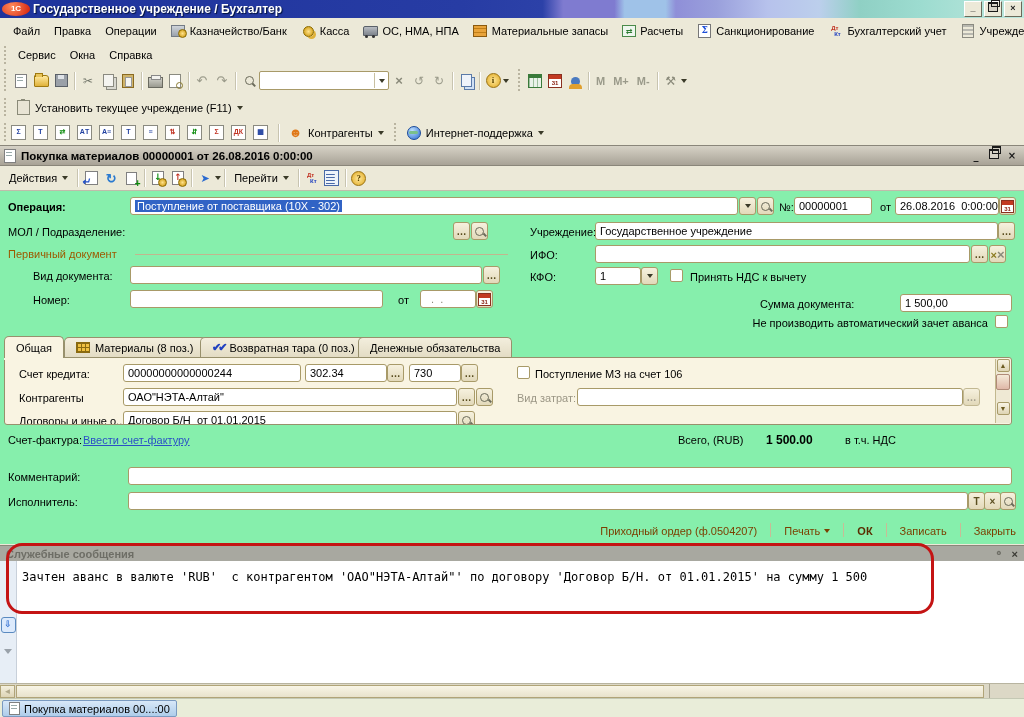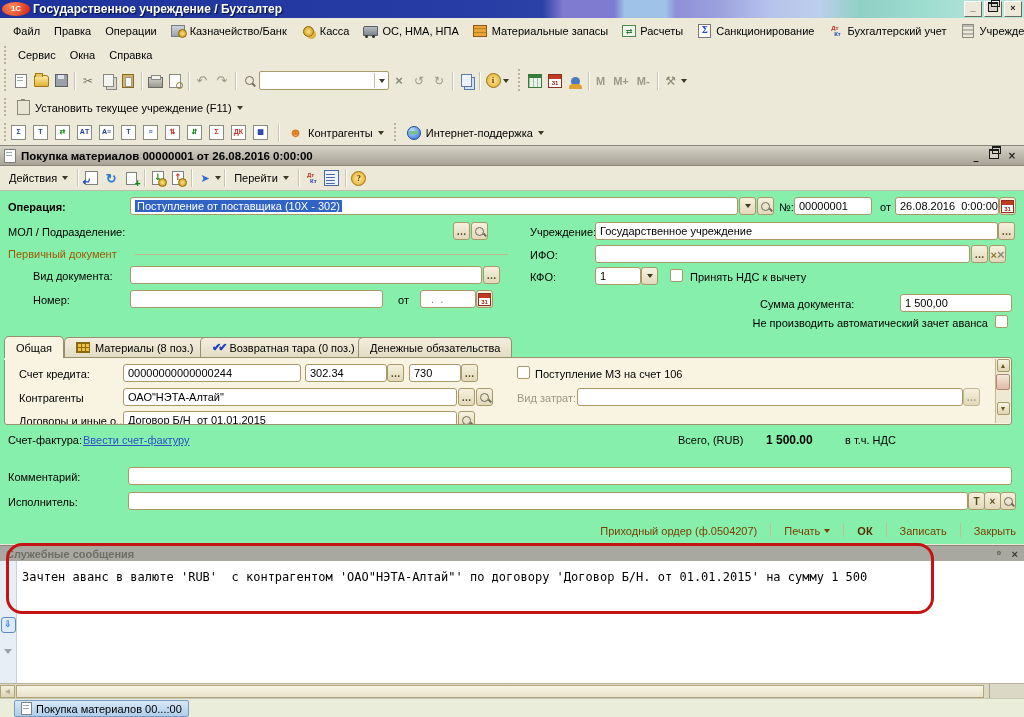--- a/index.html
+++ b/index.html
@@ -155,21 +155,21 @@
   .stripdn{width:0;height:0;border-left:4px solid transparent;border-right:4px solid transparent;border-top:5px solid #9aa2aa;margin:16px auto 0}
   #msgtext{left:22px;top:24px;position:absolute;font-family:"DejaVu Sans Mono",monospace;font-size:12px;white-space:pre}
   #annotation{left:6px;top:543px;width:928px;height:71px;border:3px solid #c41414;border-radius:16px;box-sizing:border-box;z-index:40;pointer-events:none}
   
   #hscroll{left:0;top:683px;width:1024px;height:15px;background:#dcd8c6;border-top:1px solid #b8b4a0}
   .hs-left{position:absolute;left:0;top:1px;width:15px;height:13px;background:linear-gradient(#f4f0de,#ddd4b6);border:1px solid #b0a478;box-sizing:border-box;
      color:#b0a88a;font-size:8px;text-align:center;line-height:11px}
   .hs-thumb{position:absolute;left:16px;top:1px;width:968px;height:13px;background:linear-gradient(#f8f5e6,#e8e2cc);border:1px solid #b0a478;box-sizing:border-box}
   .hs-div{position:absolute;left:989px;top:0;width:1px;height:15px;background:#a8a490}
   #taskbar{left:0;top:698px;width:1024px;height:19px;background:#e9edd9;border-top:1px solid #c4c8b4;display:flex;align-items:center}
-  .task{display:flex;align-items:center;gap:4px;height:17px;margin-left:14px;padding:0 6px;background:linear-gradient(#d8e8f8,#aecdea);
+  .task{display:flex;align-items:center;gap:4px;height:17px;margin-left:2px;padding:0 6px;background:linear-gradient(#d8e8f8,#aecdea);
      border:1px solid #7a9ac0;border-radius:2px;box-sizing:border-box}
 </style>
 </head>
 <body>
 
 <div id="titlebar" class="abs">
   <span class="logo1c">1С</span>
   <span class="ttl">Государственное учреждение / Бухгалтер</span>
   <span class="winbtns">
     <span class="winbtn">_</span>

